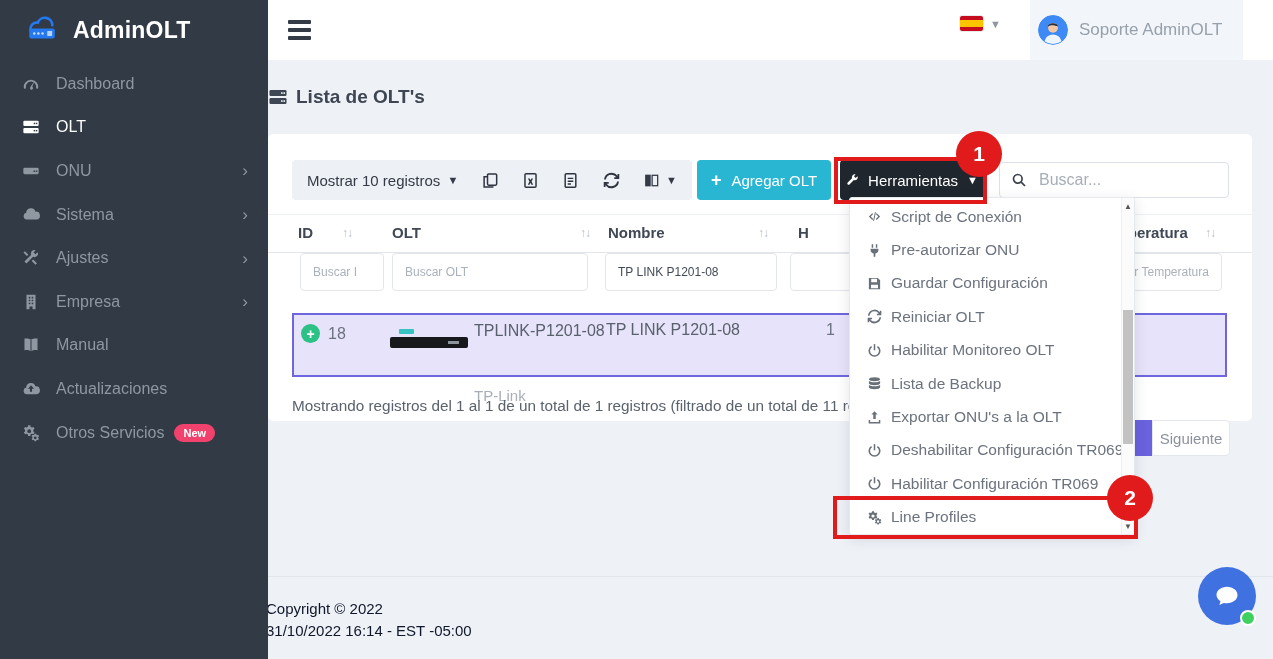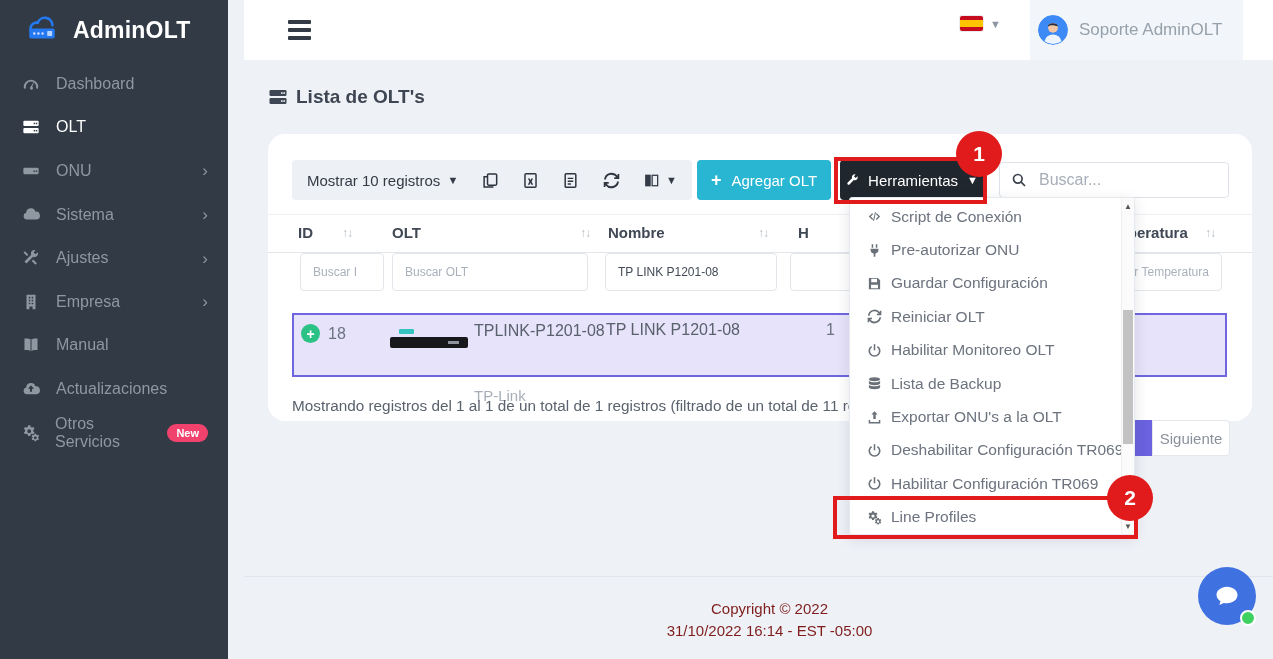--- a/index.html
+++ b/index.html
@@ -1,20 +1,20 @@
 <!DOCTYPE html>
 <html><head>
 <meta charset="utf-8">
 <style>
   html,body{margin:0;padding:0;background:#eef1f6;font-family:"Liberation Sans","DejaVu Sans",sans-serif;}
   *{box-sizing:border-box;}
   .app{position:relative;width:1273px;height:659px;overflow:hidden;background:#eef1f6;}
 
   
-  .sidebar{position:absolute;left:0;top:0;width:228px;height:659px;background:#313a45;--icon-bg:#313a45;z-index:5;}
+  .sidebar{position:absolute;left:0;top:0;width:268px;height:659px;background:#313a45;--icon-bg:#313a45;z-index:5;}
   .logo{height:60px;display:flex;align-items:center;gap:9px;padding-left:20px;cursor:pointer;}
   .logo-text{color:#fff;font-size:23px;font-weight:bold;letter-spacing:.2px;}
   .side-nav{position:absolute;top:62px;left:0;right:0;}
   .nav-item{height:43.6px;display:flex;align-items:center;padding:0 20px 0 22px;color:#8f97a1;font-size:16px;cursor:pointer;}
   .nav-item.active{color:#ffffff;}
   .nav-icon{width:19px;margin-right:15px;display:flex;align-items:center;}
   .nav-icon svg{width:18px;height:18px;}
   .nav-chev{margin-left:auto;font-size:17px;line-height:1;color:#8f97a1;}
   .badge-new{margin-left:10px;background:#f1426e;color:#fff;font-size:11px;font-weight:bold;padding:3px 9px;border-radius:10px;}
 
@@ -27,21 +27,21 @@
   .lang-caret{color:#8d96a1;font-size:11px;}
   .userbox{position:absolute;left:786px;top:0;width:213px;height:60px;background:#f2f6fa;display:flex;align-items:center;gap:11px;padding-left:8px;cursor:pointer;}
   .avatar{width:30px;height:30px;border-radius:50%;overflow:hidden;flex:0 0 auto;}
   .user-name{color:#97a1ac;font-size:17px;}
 
   
   .page-title{position:absolute;left:268px;top:86px;display:flex;align-items:center;gap:8px;color:#3d4652;font-weight:bold;font-size:19px;--icon-bg:#eef1f6;}
   .page-title svg{width:20px;height:20px;}
 
   
-  .card{position:absolute;left:268px;top:134px;width:984px;height:287px;background:#fff;border-radius:17px;}
+  .card{position:absolute;left:268px;top:134px;width:984px;height:287px;background:#fff;border-radius:5px;}
   .pill{position:absolute;left:24px;top:26px;width:400px;height:40px;background:#edf0f4;border-radius:4px;display:flex;align-items:center;justify-content:space-between;padding:0 15px;color:#343b46;}
   .length-select{display:flex;align-items:center;gap:7px;font-size:15px;cursor:pointer;white-space:nowrap;}
   .caret{font-size:11px;line-height:1;}
   .tool-ic{background:none;border:none;padding:0;margin:0;display:flex;color:#2e3540;cursor:pointer;}
   .tool-ic svg{width:17px;height:17px;}
   .col-group{display:flex;align-items:center;gap:6px;cursor:pointer;}
 
   .btn-add{position:absolute;left:429px;top:26px;width:134px;height:40px;background:#29b6d2;border:none;border-radius:4px;color:#fff;font-size:15px;display:flex;align-items:center;justify-content:center;gap:10px;cursor:pointer;font-family:inherit;}
   .btn-add .plus{font-size:18px;font-weight:bold;line-height:1;}
   .btn-tools{position:absolute;left:572px;top:26px;width:144px;height:40px;background:#20262d;border:none;border-radius:4px;color:#fff;font-size:15px;display:flex;align-items:center;justify-content:center;gap:9px;cursor:pointer;font-family:inherit;}
@@ -84,21 +84,21 @@
 
   
   .ann-box{position:absolute;border:4px solid #e11b1b;z-index:50;}
   .ann-box.b1{left:834px;top:157px;width:153px;height:47px;}
   .ann-box.b2{left:833px;top:496px;width:305px;height:43px;}
   .ann-badge{position:absolute;width:46px;height:46px;border-radius:50%;background:#e11b1b;color:#fff;font-size:21px;font-weight:bold;display:flex;align-items:center;justify-content:center;z-index:55;}
   .ann-badge.n1{left:956px;top:131px;}
   .ann-badge.n2{left:1107px;top:475px;}
 
   
-  .footer{position:absolute;left:244px;top:576px;width:1029px;height:83px;border-top:1px solid #e2e6ec;color:#7f1d1d;font-size:15px;padding:21px 0 0 22px;line-height:22px;text-align:center;}
+  .footer{position:absolute;left:244px;top:576px;width:1029px;height:83px;border-top:1px solid #e2e6ec;color:#0f172a;font-size:15px;padding:21px 0 0 22px;line-height:22px;}
   .chat{position:absolute;left:1198px;top:567px;width:58px;height:58px;border-radius:50%;background:#3f72e0;display:flex;align-items:center;justify-content:center;z-index:60;cursor:pointer;}
   .chat svg{width:30px;height:30px;}
   .chat-dot{position:absolute;left:1240px;top:610px;width:16px;height:16px;border-radius:50%;background:#3ed160;border:2px solid #fff;z-index:61;}
 </style>
 </head>
 <body>
 
 <div class="app">
 
   <aside class="sidebar">

